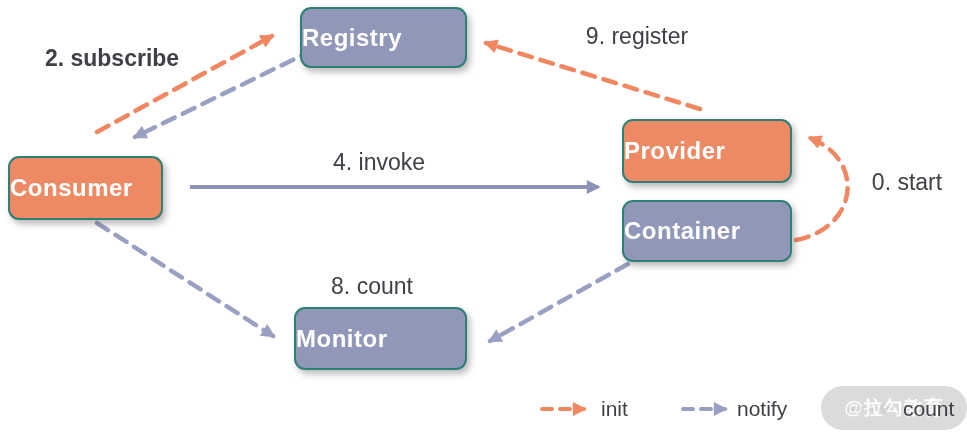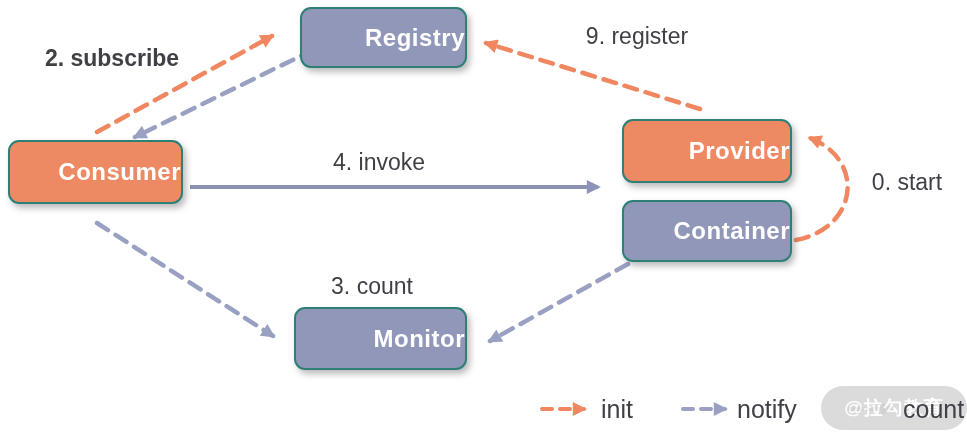--- a/index.html
+++ b/index.html
@@ -14,47 +14,47 @@
   }
   #arrows{position:absolute;left:0;top:0;z-index:1;}
   .dash-orange{stroke:var(--arrow-orange);stroke-width:4.5;fill:none;stroke-dasharray:13 9;stroke-linecap:round;}
   .dash-purple{stroke:var(--arrow-purple);stroke-width:4.5;fill:none;stroke-dasharray:13 9;stroke-linecap:round;}
   .solid-purple{stroke:var(--arrow-purple-solid);stroke-width:4;fill:none;}
   .legend-dash{stroke-width:4;stroke-dasharray:10 8;}
   .head-orange{fill:var(--arrow-orange);}
   .head-purple{fill:var(--arrow-purple);}
   .head-purple-solid{fill:var(--arrow-purple-solid);}
   .node{
-    position:absolute;z-index:2;display:flex;align-items:center;justify-content:flex-end;
+    position:absolute;z-index:2;display:flex;align-items:center;justify-content:flex-start;
     border:2px solid var(--node-border);border-radius:11px;
     color:var(--node-text);font-size:24px;font-weight:bold;letter-spacing:.5px;
     box-shadow:3px 4px 6px rgba(60,60,70,.35);box-sizing:border-box;
   }
   .node.orange{background:var(--orange);}
   .node.purple{background:var(--purple);}
   .edge-label{
     position:absolute;z-index:2;transform:translate(-50%,-50%);
     color:var(--label-text);font-size:23px;white-space:nowrap;
   }
   .legend-label{
     position:absolute;z-index:2;transform:translateY(-50%);
-    color:var(--label-text);font-size:25px;white-space:nowrap;
+    color:var(--label-text);font-size:21px;white-space:nowrap;
   }
   #watermark{
     position:absolute;z-index:3;left:821px;top:386px;width:146px;height:44px;
     background:var(--watermark-bg);opacity:.92;border-radius:22px;
     display:flex;align-items:center;justify-content:center;
     color:var(--watermark-text);font-size:19px;letter-spacing:1px;font-weight:bold;
   }
   #legend-sync-label{left:903px;top:409px;z-index:4;}
   #legend-init-label{left:601px;top:409px;}
   #legend-async-label{left:737px;top:409px;}
   
   #node-registry {left:300px;top:7px;  width:167px;height:61px;}
-  #node-consumer {left:8px;  top:140px;width:175px;height:64px;}
+  #node-consumer {left:8px;  top:156px;width:155px;height:64px;}
   #node-provider {left:622px;top:119px;width:170px;height:64px;}
   #node-container{left:622px;top:200px;width:170px;height:62px;}
   #node-monitor  {left:294px;top:307px;width:173px;height:63px;}
 </style>
 </head>
 <body>
 
 <div id="canvas">
 
   <svg id="arrows" width="967" height="437" viewBox="0 0 967 437">
@@ -95,21 +95,21 @@
   <div id="node-monitor" class="node purple">
     <span>Monitor</span>
   </div>
   <div id="node-container" class="node purple">
     <span>Container</span>
   </div>
 
   <div class="edge-label" style="left:112px;top:58px;font-weight:bold;">2. subscribe</div>
   <div class="edge-label" style="left:637px;top:36px;">9. register</div>
   <div class="edge-label" style="left:379px;top:162px;">4. invoke</div>
-  <div class="edge-label" style="left:372px;top:286px;">3. count</div>
+  <div class="edge-label" style="left:372px;top:286px;">8. count</div>
   <div class="edge-label" style="left:907px;top:182px;">0. start</div>
 
   <div id="legend-init-label" class="legend-label">init</div>
   <div id="legend-async-label" class="legend-label">notify</div>
 
   <div id="watermark">
     <span>@拉勾教育</span>
   </div>
   <div id="legend-sync-label" class="legend-label">count</div>
 

